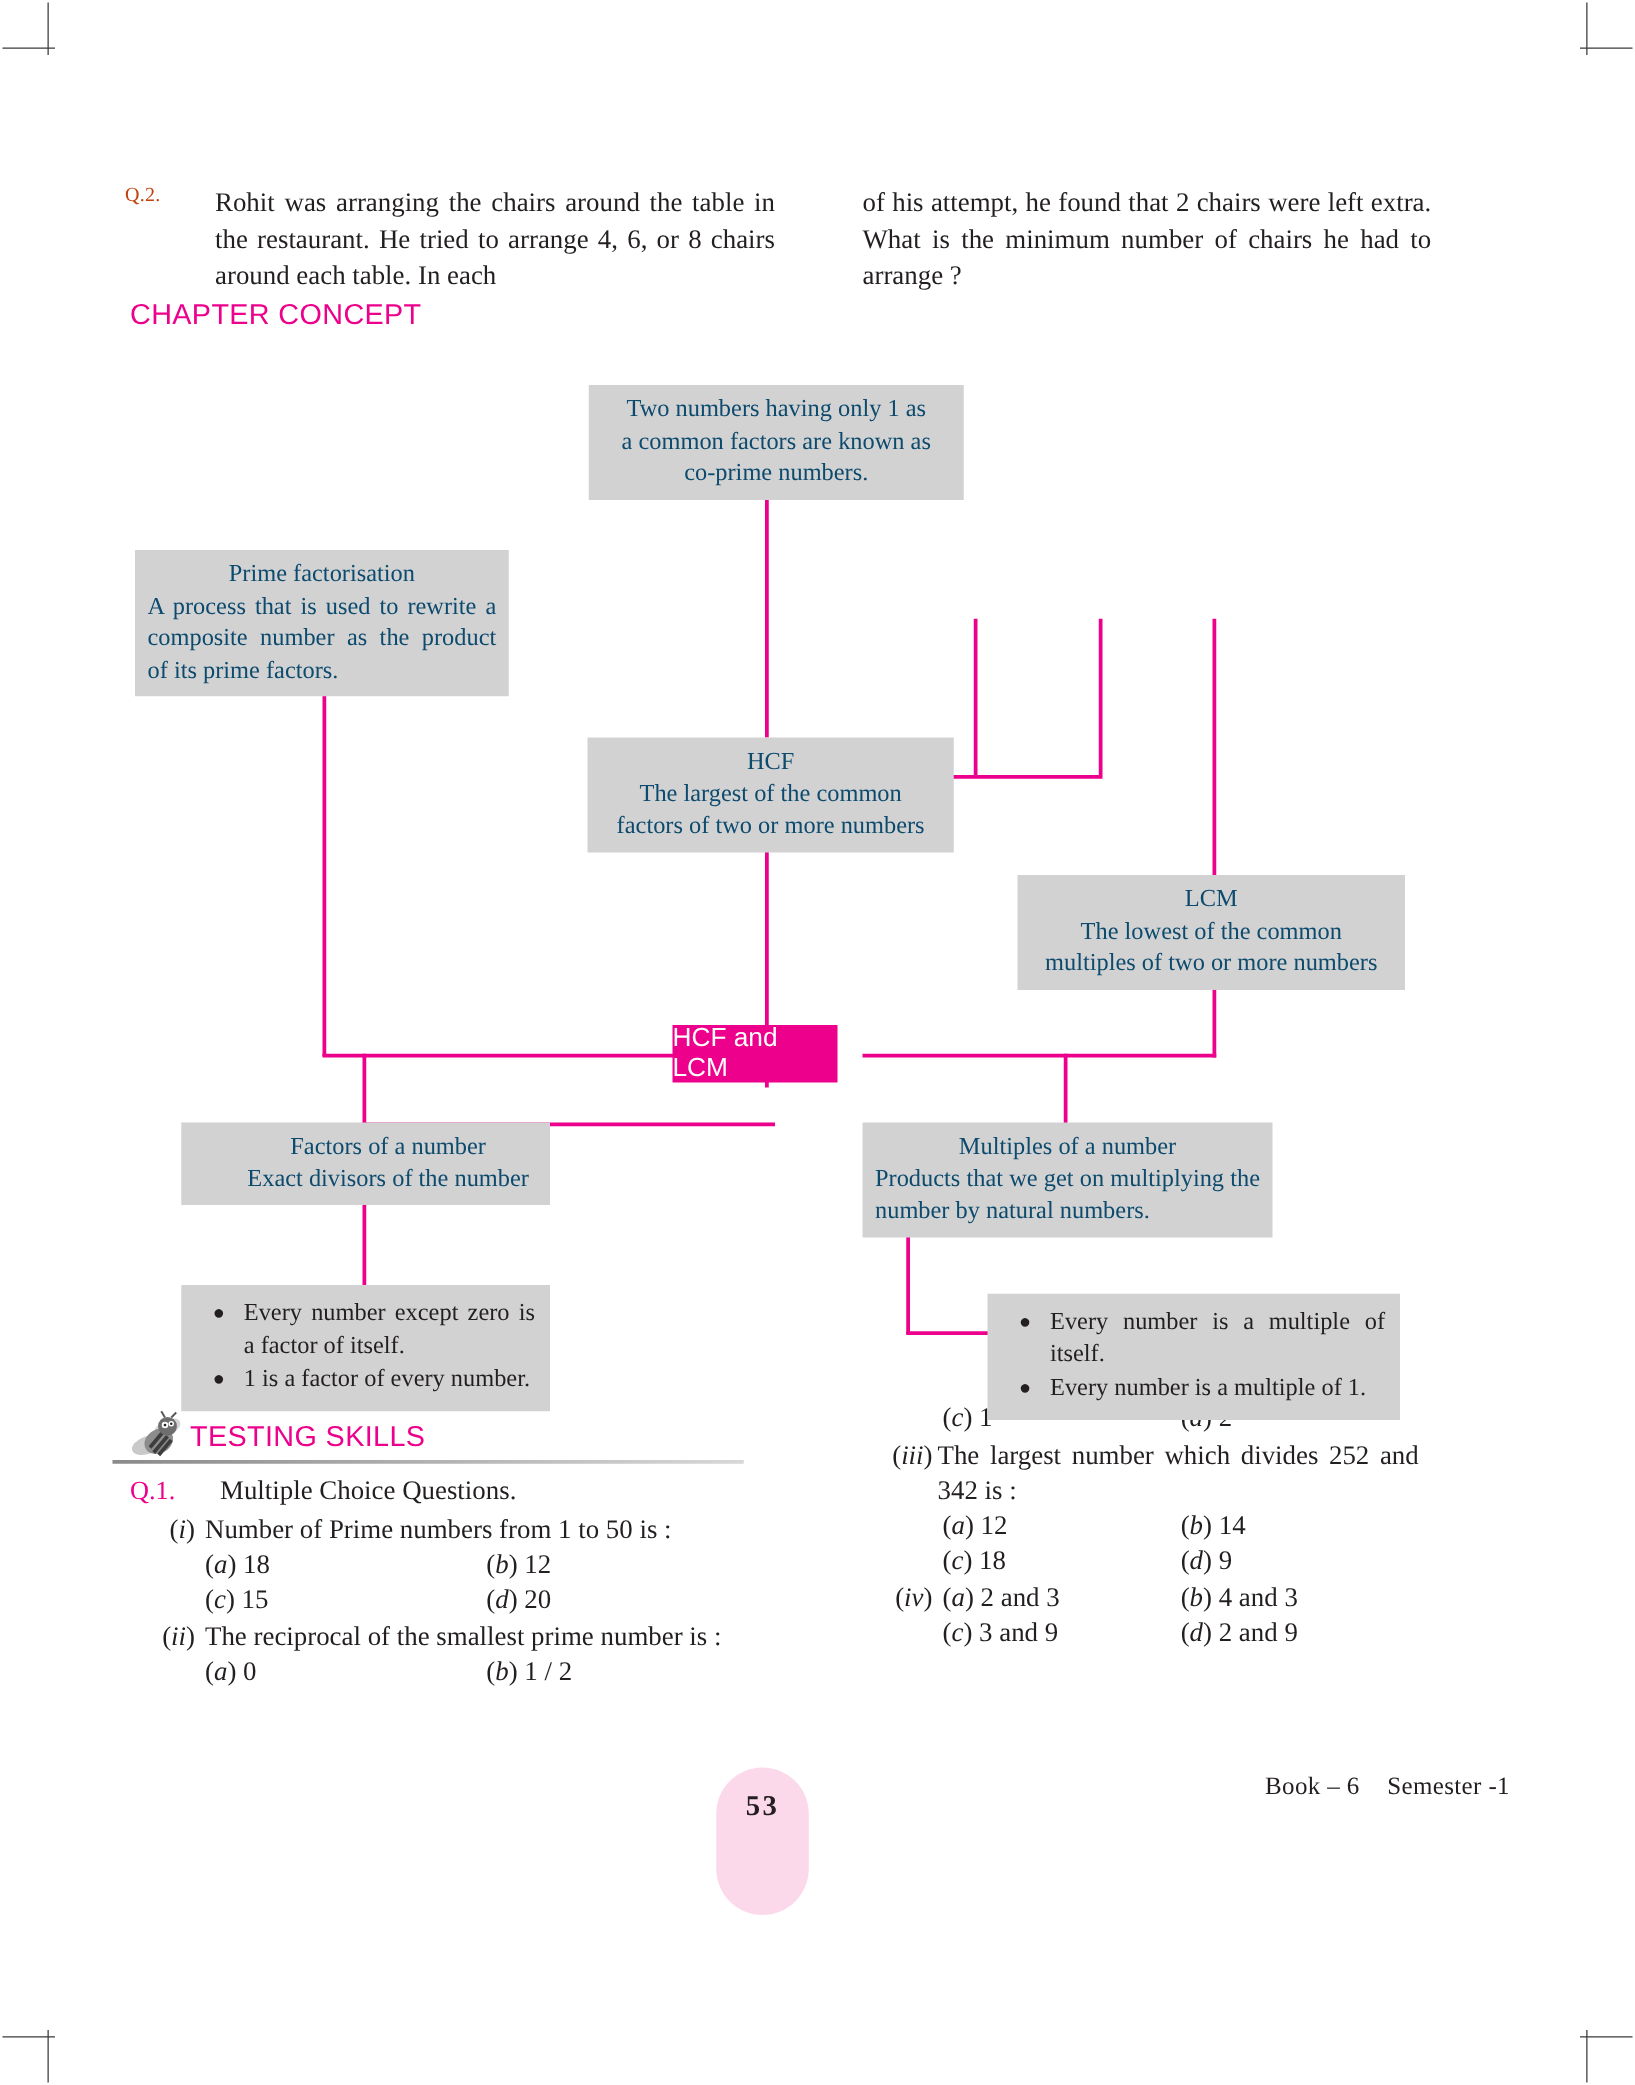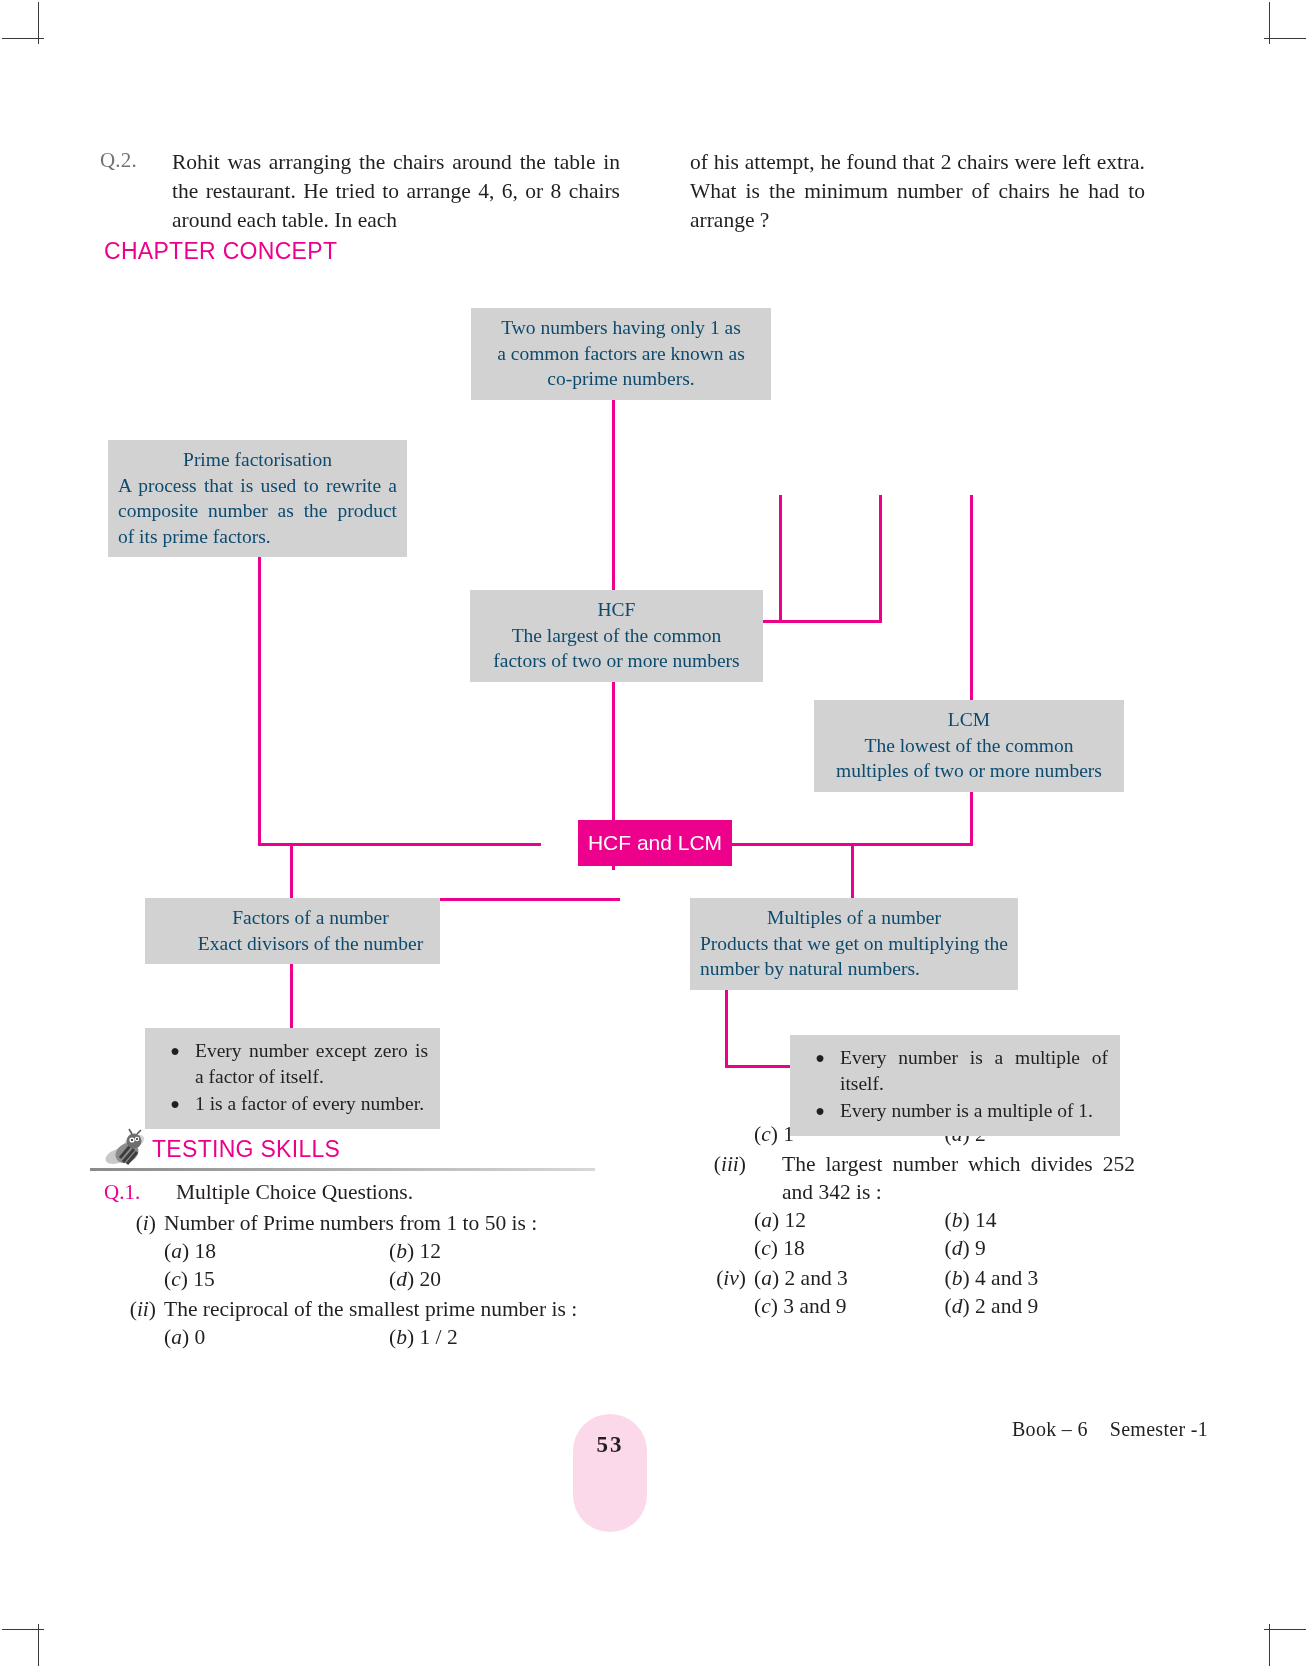--- a/index.html
+++ b/index.html
@@ -32,22 +32,22 @@
     width: 1045px;
     display: flex;
     gap: 0px;
   }
   .q-col { width: 520px; position: relative; }
   .q-col.right { width: 455px; margin-left: 70px; }
   .q-label {
     position: absolute;
     left: 0;
     top: 0;
-    color: #737373;
-    font-size: 21px;
+    color: #c2410c;
+    font-size: 16px;
     letter-spacing: .2px;
   }
   .q-body {
     margin-left: 72px;
     font-size: 21.5px;
     line-height: 29px;
     text-align: justify;
   }
   .q-body.nolabel { margin-left: 0; }
 
@@ -198,21 +198,21 @@
     margin-left: 60px;
     display: grid;
     grid-template-columns: 1fr 1fr;
     row-gap: 0px;
   }
   .opt .ol { font-style: italic; }
   .opt .paren { font-style: normal; }
 
   #mcq-right .qitem .rn { width: 56px; }
   #mcq-right .opts { margin-left: 64px; }
-  #mcq-right .qitem .qtext { margin-left: 92px; }
+  #mcq-right .qitem .qtext { margin-left: 60px; }
 
   
   #page-number {
     position: absolute;
     left: 573px;
     top: 1414px;
     width: 74px;
     height: 118px;
     background: #fbd9ea;
     border-radius: 37px 37px 37px 37px;
@@ -303,21 +303,21 @@
     <span class="ttl">The largest of the common</span>
     <span class="ttl">factors of two or more numbers</span>
   </div>
 
   <div class="node center-all" style="left:814px; top:410px; width:310px;">
     <span class="ttl">LCM</span>
     <span class="ttl">The lowest of the common</span>
     <span class="ttl">multiples of two or more numbers</span>
   </div>
 
-  <div class="node-pink" style="left:538px; top:530px; width:154px; height:46px;margin-left:40px;">
+  <div class="node-pink" style="left:538px; top:530px; width:132px; height:46px;">
     <span>HCF and LCM</span>
   </div>
 
   <div class="node center-all" style="left:145px; top:608px; width:295px;padding-left:46px;">
     <span class="ttl">Factors of a number</span>
     <span class="ttl">Exact divisors of the number</span>
   </div>
 
   <div class="node just" style="left:690px; top:608px; width:328px;">
     <span class="ttl">Multiples of a number</span>

